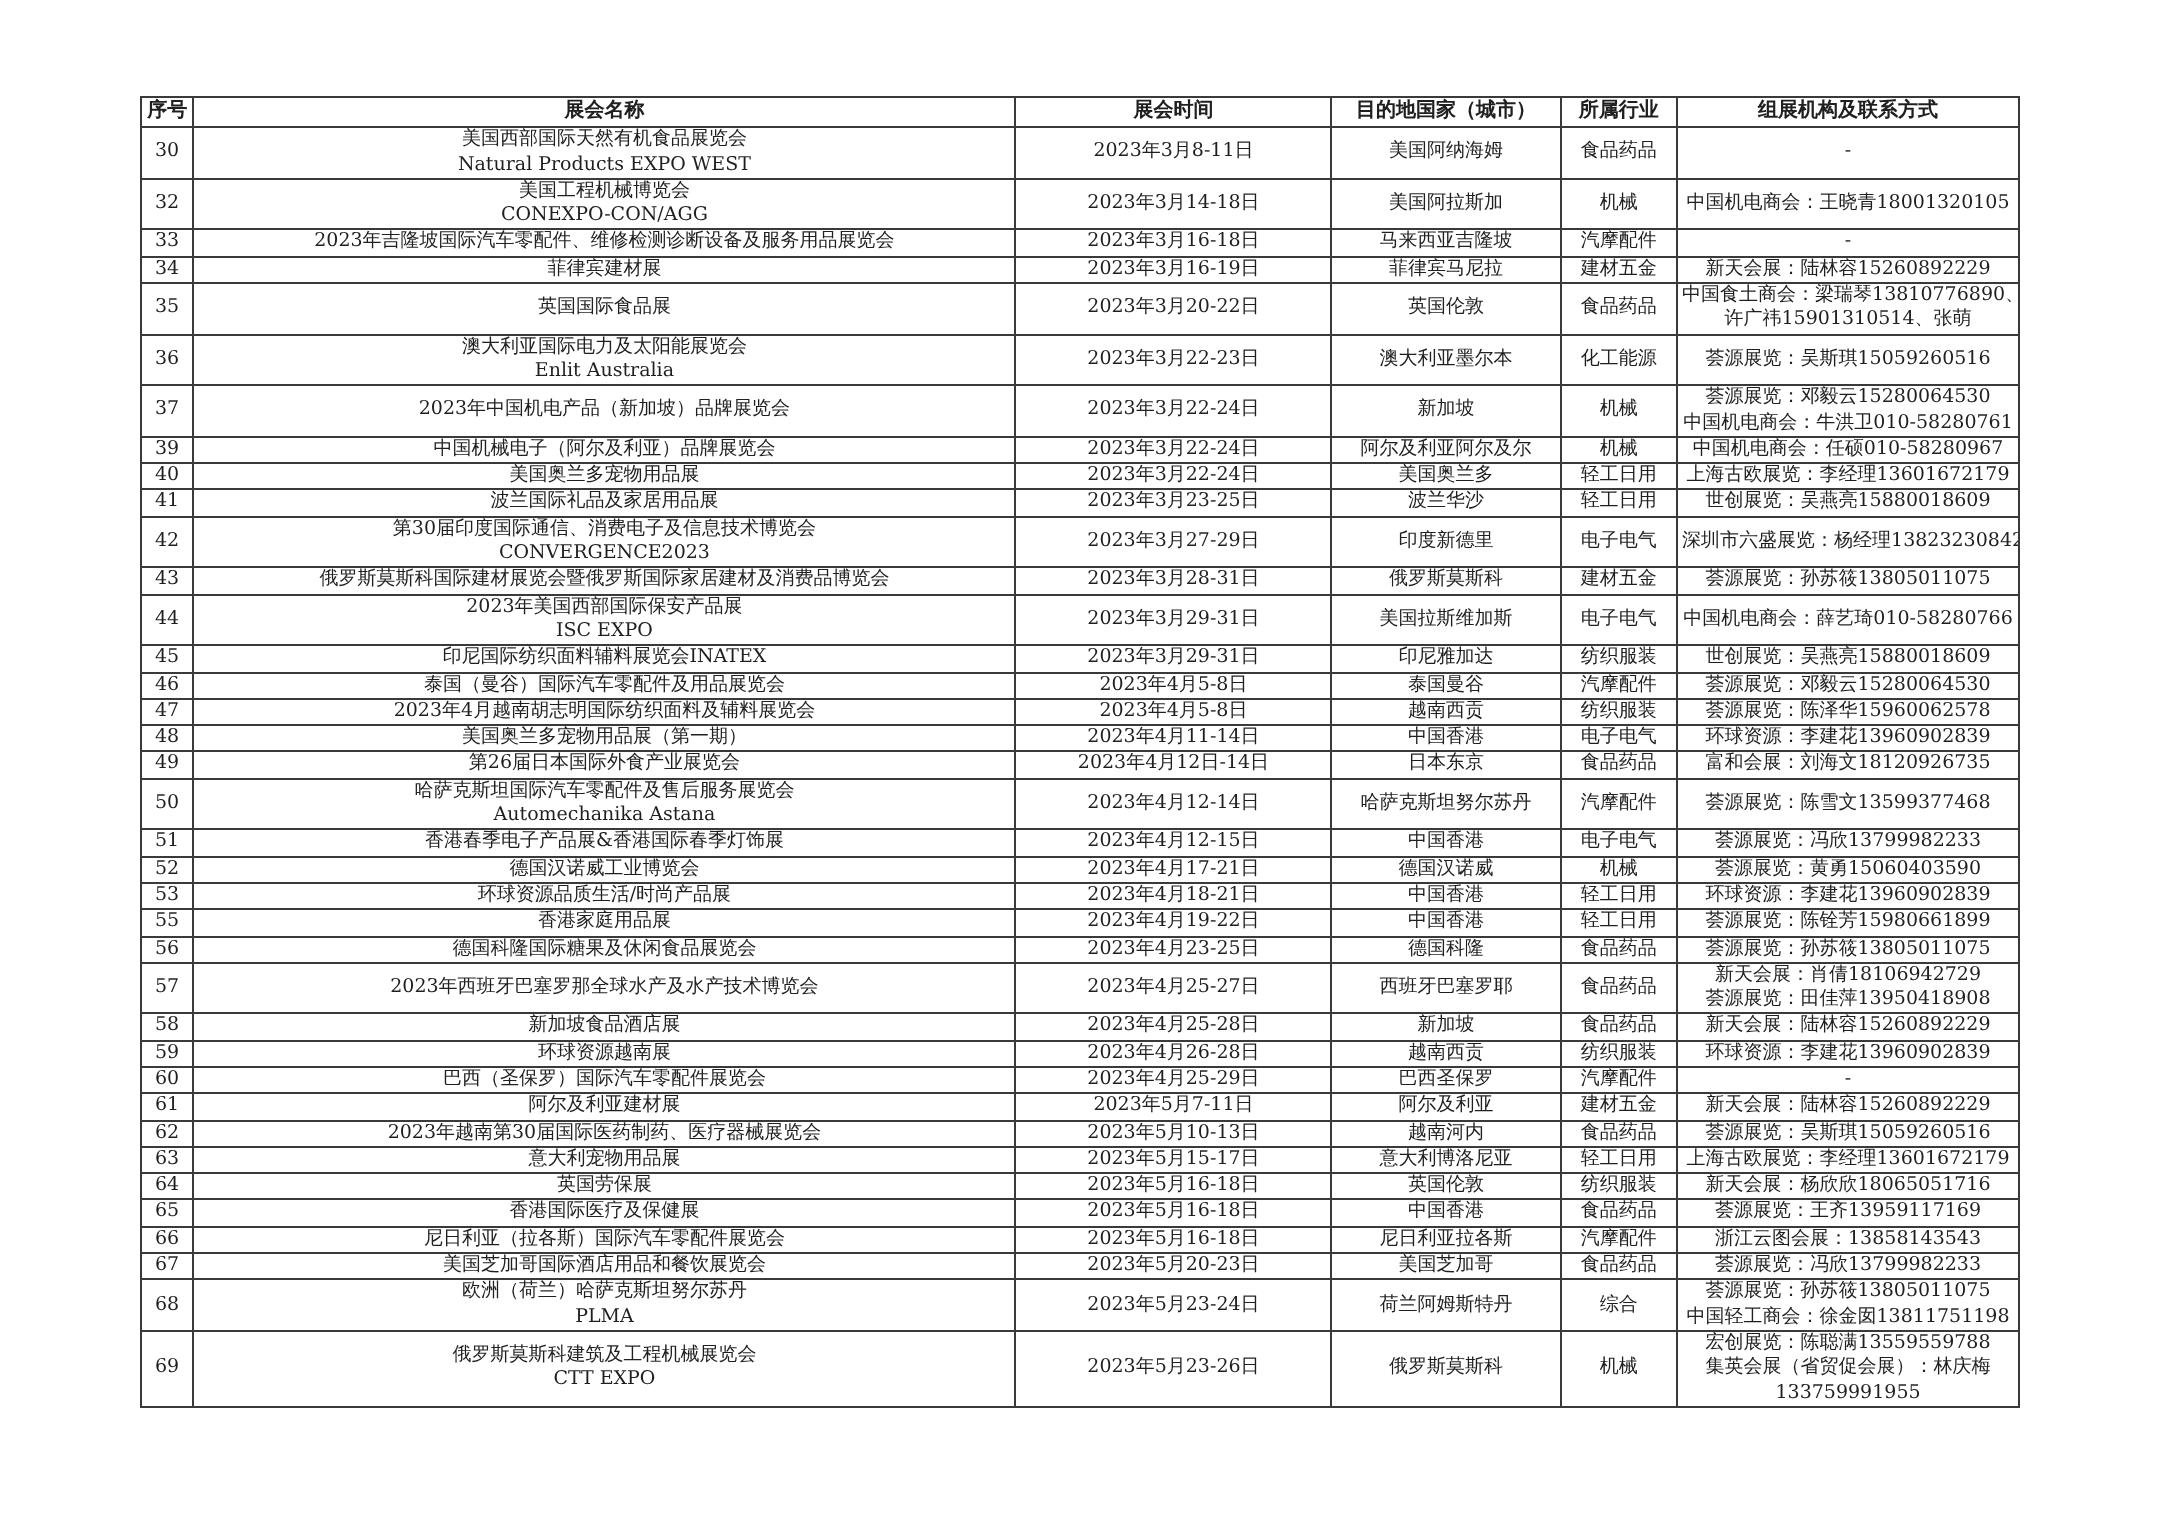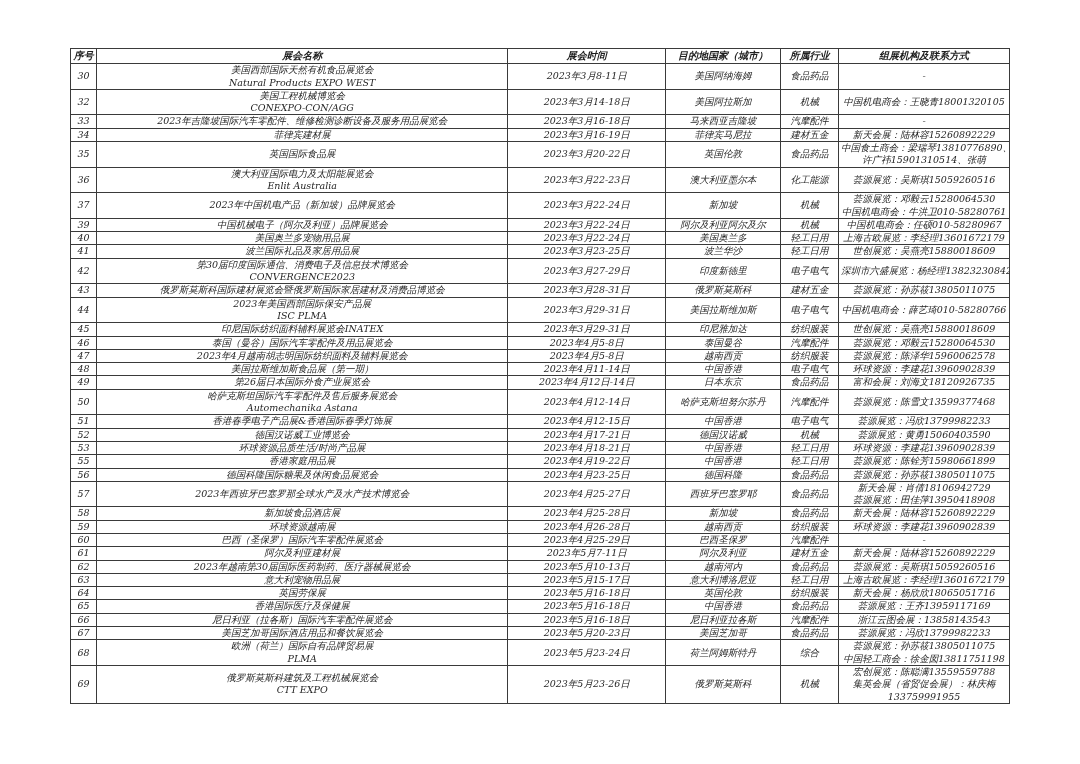--- a/index.html
+++ b/index.html
@@ -1,17 +1,17 @@
 <!DOCTYPE html>
 <html><head>
 <meta charset="utf-8">
 <style>
   html,body{margin:0;padding:0;background:#ffffff;width:1080px;height:764px;overflow:hidden;}
   body{font-family:"DejaVu Serif","Liberation Serif",serif;color:#1f1f1f;}
-  .page{position:relative;width:1080px;height:764px;background:#fff;font-style:italic;}
+  .page{position:relative;width:1080px;height:764px;background:#fff;}
   table.exh{border-collapse:collapse;table-layout:fixed;position:absolute;left:70px;top:48px;width:940px;}
   table.exh th, table.exh td{
     border:1px solid #3a3a3a;
     padding:0 2px;
     text-align:center;
     vertical-align:middle;
     font-size:9.5px;
     line-height:12.3px;
     overflow:hidden;
     word-break:break-all;
@@ -286,21 +286,21 @@
           <td class="c-contact">
             <div class="line">荟源展览：孙苏筱13805011075</div>
           </td>
         </tr>
         <tr>
           <td class="c-id">
             <div class="line">44</div>
           </td>
           <td class="c-name">
             <div class="line">2023年美国西部国际保安产品展</div>
-            <div class="line">ISC PLMA</div>
+            <div class="line">ISC EXPO</div>
           </td>
           <td class="c-time">
             <div class="line">2023年3月29-31日</div>
           </td>
           <td class="c-dest">
             <div class="line">美国拉斯维加斯</div>
           </td>
           <td class="c-ind">
             <div class="line">电子电气</div>
           </td>
@@ -366,21 +366,21 @@
           </td>
           <td class="c-contact">
             <div class="line">荟源展览：陈泽华15960062578</div>
           </td>
         </tr>
         <tr>
           <td class="c-id">
             <div class="line">48</div>
           </td>
           <td class="c-name">
-            <div class="line">美国拉斯维加斯食品展（第一期）</div>
+            <div class="line">美国奥兰多宠物用品展（第一期）</div>
           </td>
           <td class="c-time">
             <div class="line">2023年4月11-14日</div>
           </td>
           <td class="c-dest">
             <div class="line">中国香港</div>
           </td>
           <td class="c-ind">
             <div class="line">电子电气</div>
           </td>
@@ -748,21 +748,21 @@
           </td>
           <td class="c-contact">
             <div class="line">荟源展览：冯欣13799982233</div>
           </td>
         </tr>
         <tr>
           <td class="c-id">
             <div class="line">68</div>
           </td>
           <td class="c-name">
-            <div class="line">欧洲（荷兰）国际自有品牌贸易展</div>
+            <div class="line">欧洲（荷兰）哈萨克斯坦努尔苏丹</div>
             <div class="line">PLMA</div>
           </td>
           <td class="c-time">
             <div class="line">2023年5月23-24日</div>
           </td>
           <td class="c-dest">
             <div class="line">荷兰阿姆斯特丹</div>
           </td>
           <td class="c-ind">
             <div class="line">综合</div>

